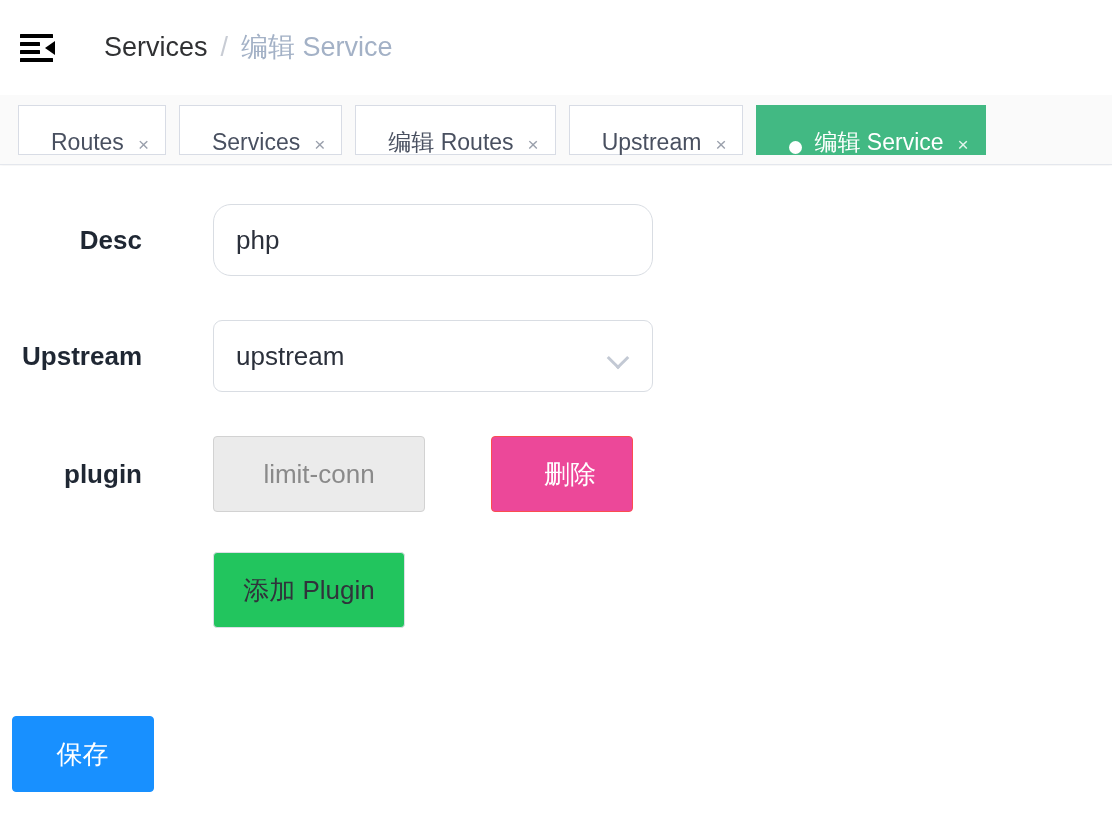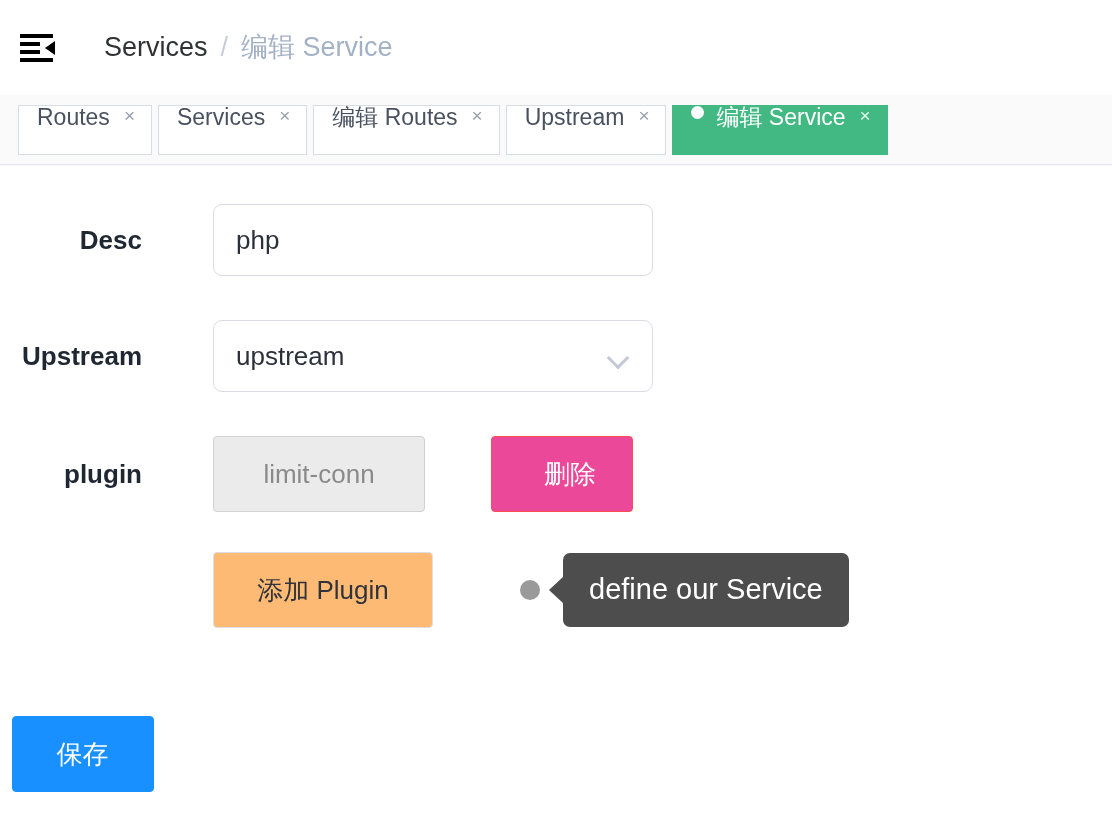--- a/index.html
+++ b/index.html
@@ -89,25 +89,25 @@
   .tabs {
     position: absolute;
     left: 18px; top: 10px;
     display: flex;
     align-items: center;
     height: 50px;
   }
   .tab {
     height: 50px;
     display: flex;
-    align-items: flex-start;
-    padding: 0 16px 0 18px;
+    align-items: flex-end;
+    padding: 0 16px 0 32px;
     background: #ffffff;
     border: 1px solid #d8dce5;
-    margin-right: 6px;
+    margin-right: 13px;
     cursor: pointer;
     white-space: nowrap;
   }
   .tab .tab-label {
     font-size: 23px;
     color: #495060;
     line-height: 1;
   }
   .tab .tab-close {
     font-size: 19px;
@@ -158,21 +158,21 @@
   .row-desc     { left: 0; top: 38px; }
   .row-upstream { left: 0; top: 154px; }
   .row-plugin   { left: 0; top: 270px; }
   .row-addplug  { left: 0; top: 386px; }
   .row-actions  { left: 0; top: 502px; flex-direction: column; }
 
   .text-input {
     width: 440px;
     height: 72px;
     border: 1px solid #d9dde3;
-    border-radius: 9px;
+    border-radius: 18px;
     background: #ffffff;
     font-size: 26px;
     color: #2b303b;
     font-family: "Liberation Sans", "DejaVu Sans", sans-serif;
     padding: 0 22px;
     outline: none;
   }
   .text-input::placeholder { color: #b6bcc6; }
 
   .select-box {
@@ -226,22 +226,22 @@
   }
   .btn-delete {
     width: 142px; height: 76px;
     background: #ec4899;
     border: 1px solid #fb4d50;
     color: #ffffff;
     margin-left: 18px;
     padding-left: 16px;
   }
   .btn-add-plugin {
-    width: 220px; height: 76px;
-    background: #fdba74;
+    width: 192px; height: 76px;
+    background: #22c55e;
     border: 1px solid #dcdfe6;
     color: #30333b;
   }
   .btn-save {
     width: 142px; height: 76px;
     background: #1890ff;
     border: 1px solid #1890ff;
     color: #ffffff;
   }
   .btn-cancel {
@@ -364,20 +364,15 @@
       <div class="form-label"></div>
       <button class="btn btn-add-plugin">添加 Plugin</button>
     </div>
 
     <div class="form-row row-actions">
       <div class="form-label"></div>
       <button class="btn btn-save">保存</button>
       <button class="btn btn-cancel">取消</button>
     </div>
 
-    <div class="callout">
-      <span class="callout-dot"></span>
-      <span class="callout-arrow"></span>
-      <span class="callout-bubble">define our Service</span>
-    </div>
 
   </div>
 </div>
 
 </body></html>

